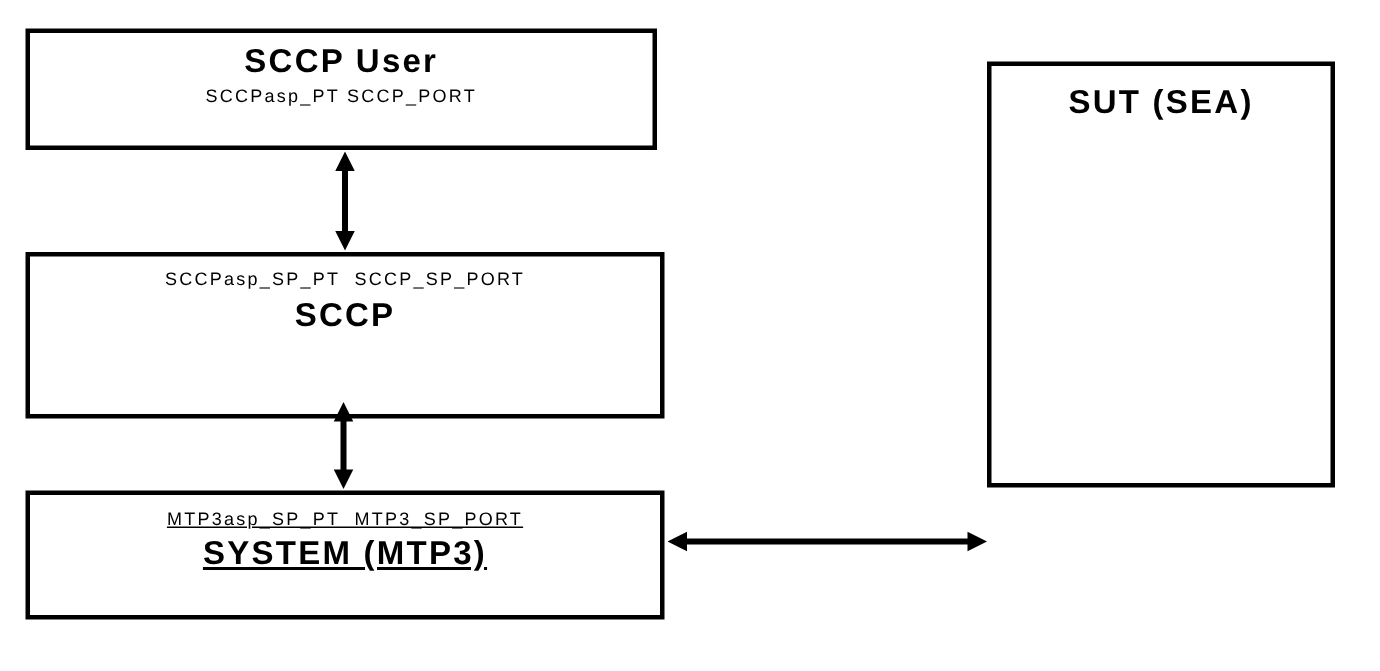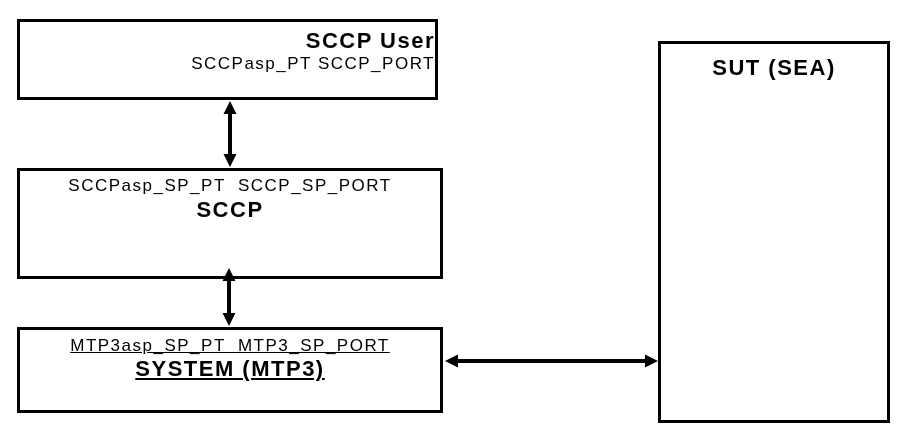--- a/index.html
+++ b/index.html
@@ -24,46 +24,45 @@
     text-align: center;
   }
   .box-title {
     font-weight: bold;
     font-size: 22px;
     letter-spacing: 1.5px;
     line-height: 26px;
     white-space: pre;
   }
   .ports {
-    font-size: 17px;
+    font-size: 12px;
     letter-spacing: 1.5px;
     line-height: 20px;
     white-space: pre;
   }
   #box-sccp-user {
     left: 17px; top: 19px;
     width: 421px; height: 81px;
     padding-top: 6px;
-    text-align: right;
   }
   #box-sccp {
     left: 17px; top: 168px;
     width: 426px; height: 111px;
     padding-top: 5px;
   }
   #box-sccp .box-title { line-height: 28px; text-align: center; }
   #box-system-mtp3 {
     left: 17px; top: 327px;
     width: 426px; height: 86px;
     padding-top: 6px;
     text-decoration: underline;
   }
   #box-sut {
     left: 658px; top: 41px;
-    width: 232px; height: 382px;
+    width: 232px; height: 284px;
     padding-top: 11px;
   }
   .arrow {
     position: absolute;
     display: block;
   }
   #arrow-v1 { left: 222px; top: 101px; }
   #arrow-v2 { left: 221px; top: 268px; }
   #arrow-h  { left: 445px; top: 353px; }
   .arrow line   { stroke: #000000; stroke-width: 4; }

